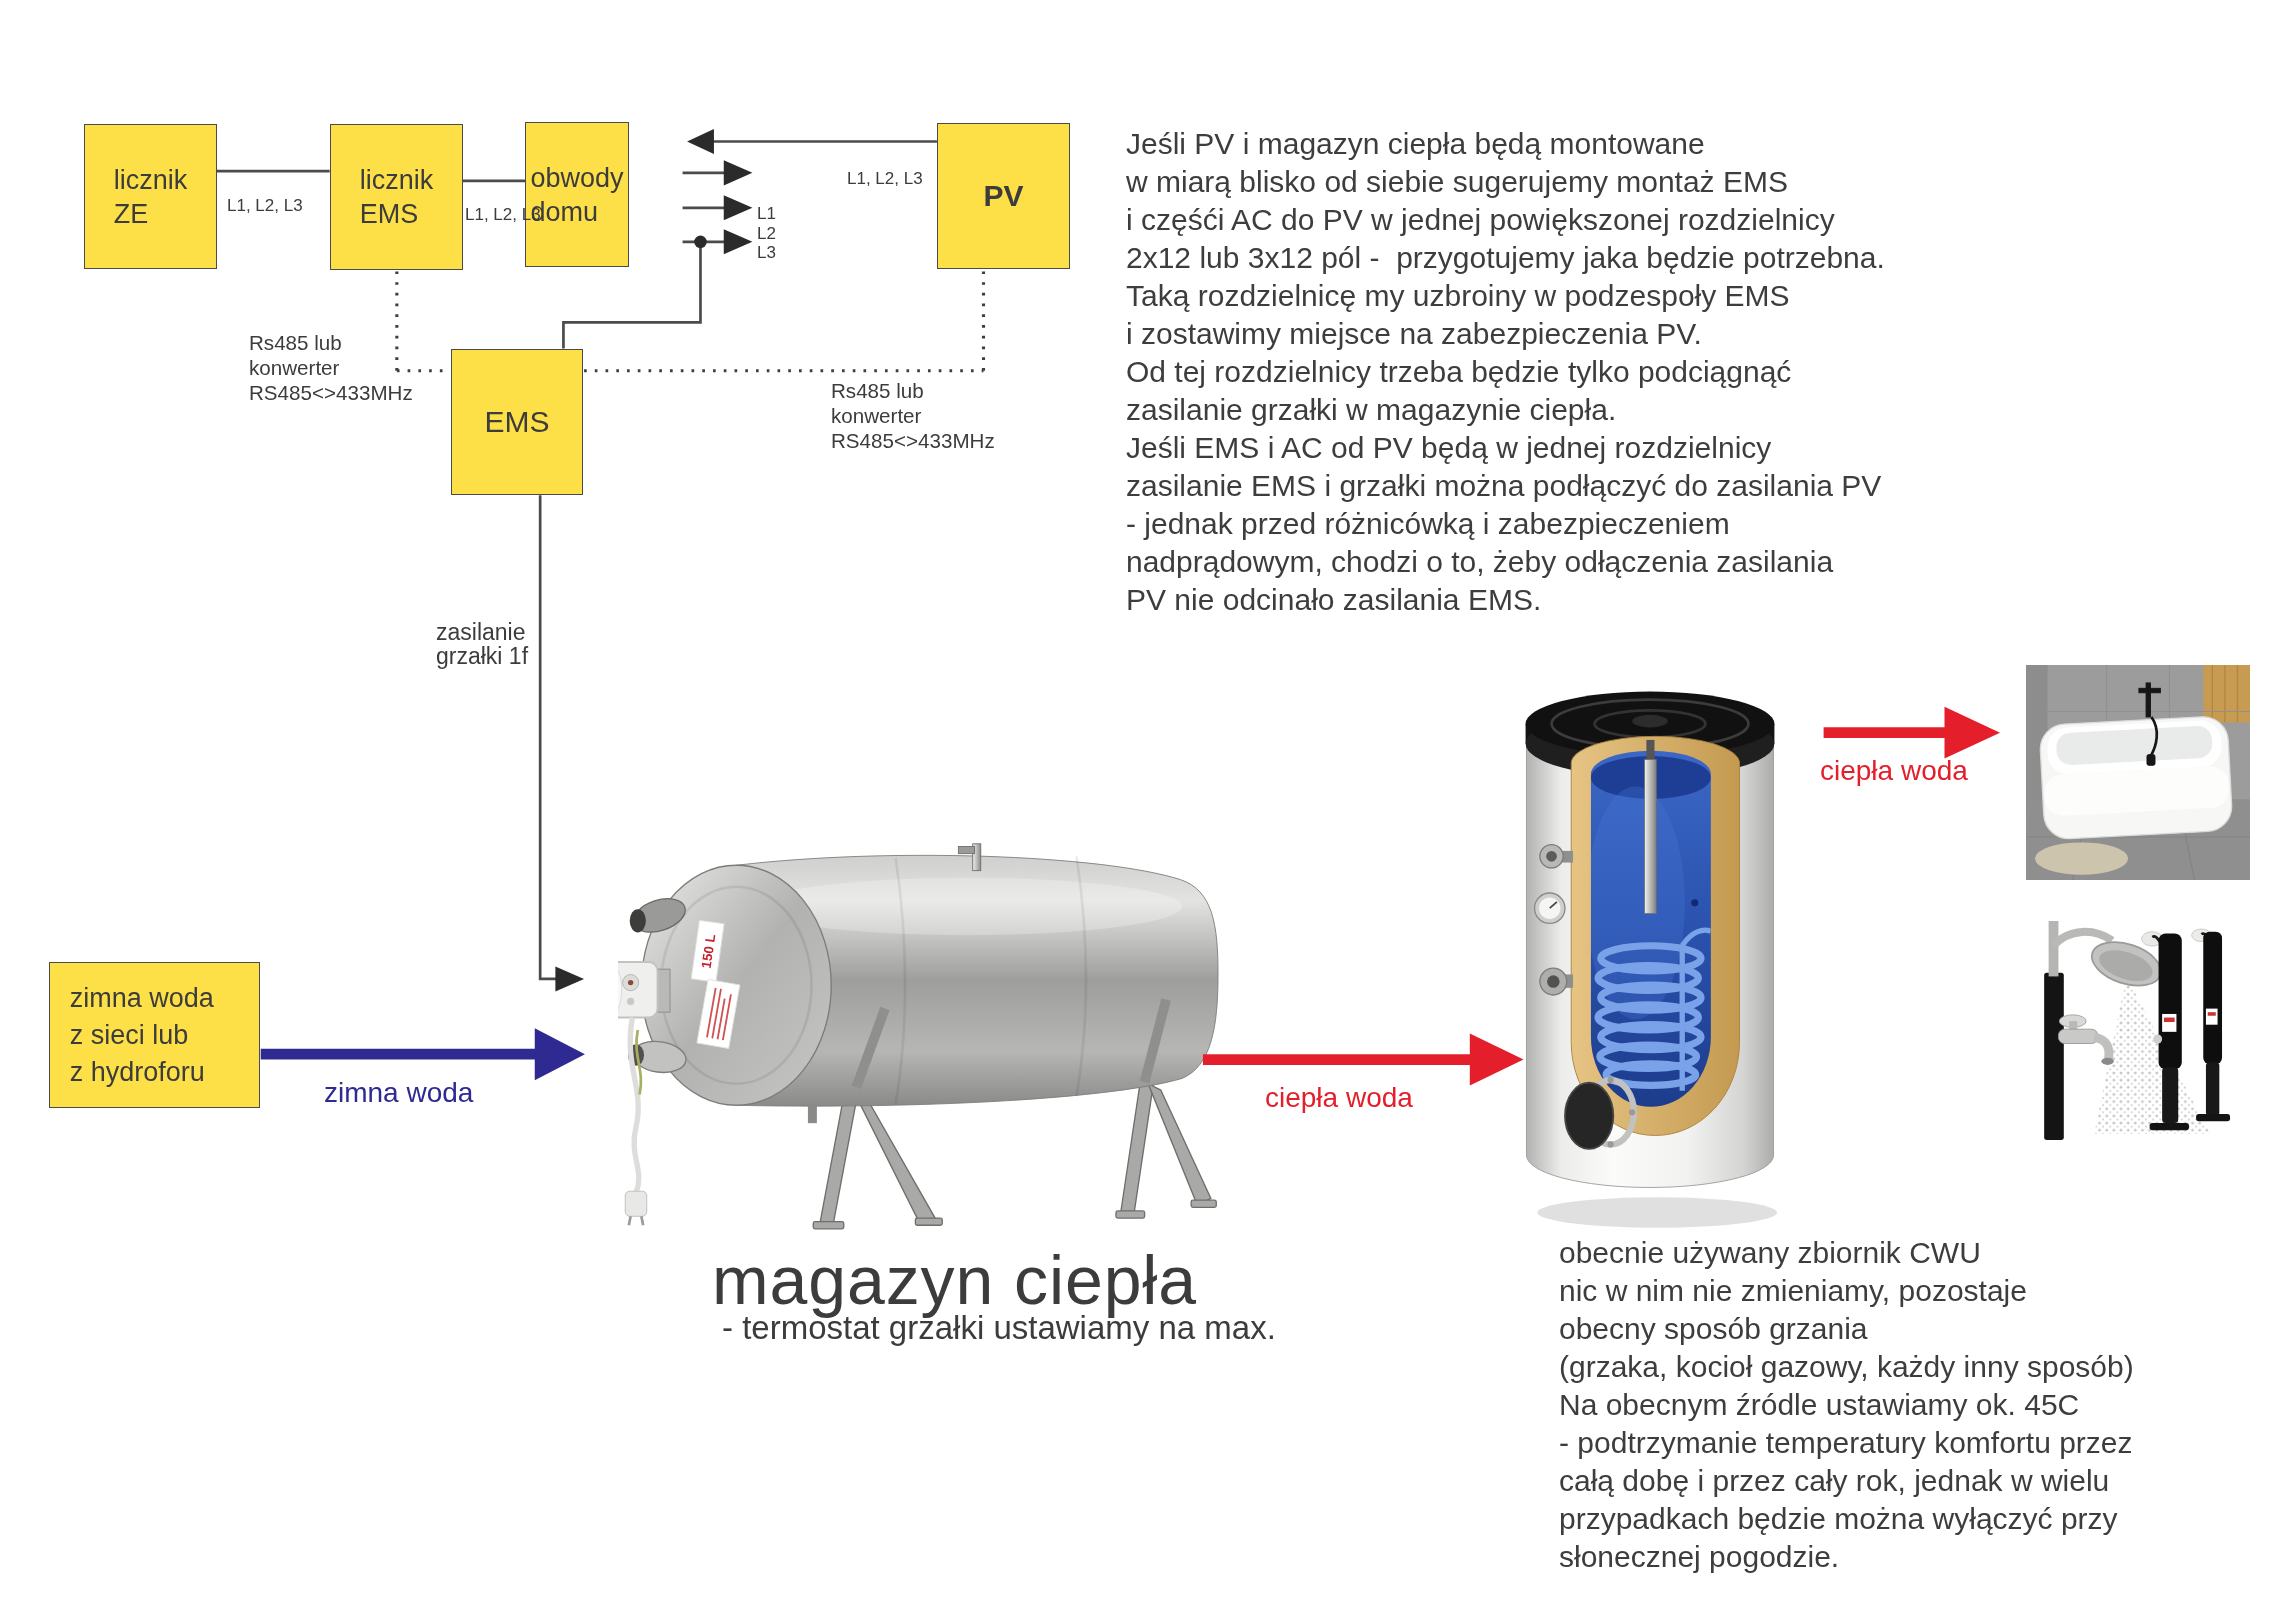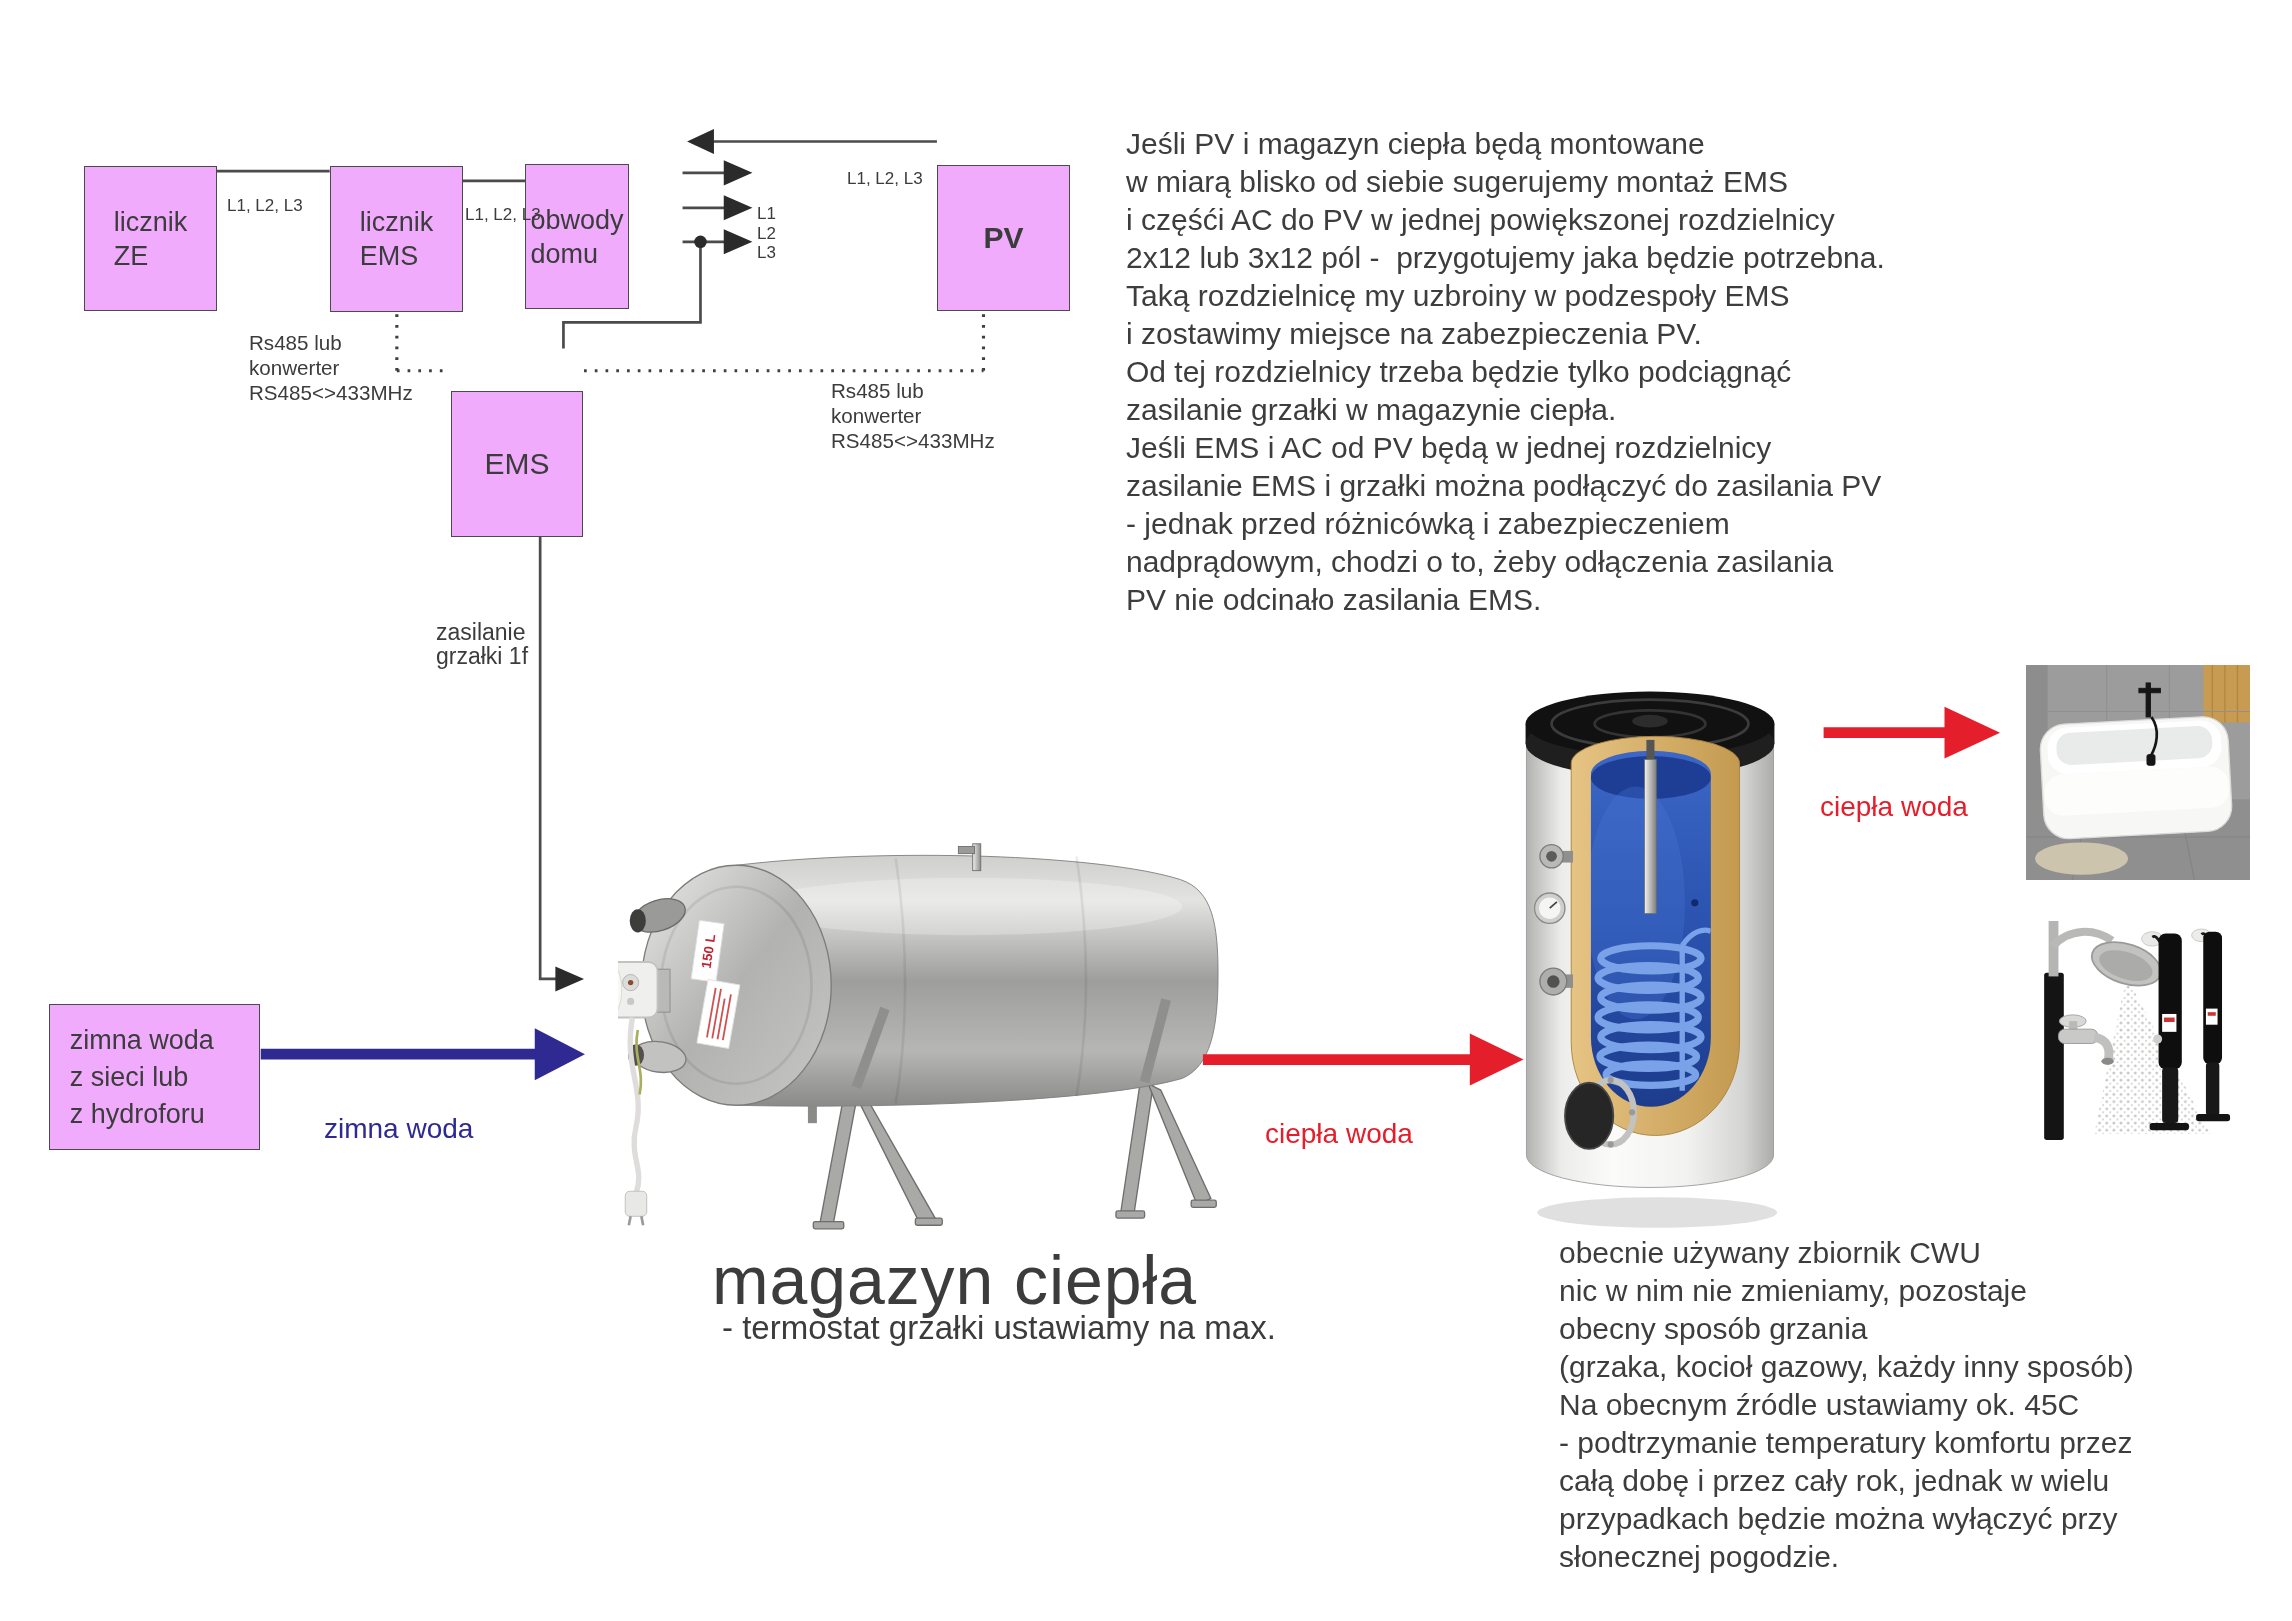--- a/index.html
+++ b/index.html
@@ -1,29 +1,29 @@
 <!DOCTYPE html>
 <html style="font-size:14.3px"><head>
 <meta charset="utf-8">
 <style>
   html,body{margin:0;padding:0;background:#ffffff;}
   .canvas{position:relative;width:2293px;height:1622px;background:#ffffff;overflow:hidden;
           font-family:"Liberation Sans", sans-serif;color:#3c3c3c;}
   svg.ph{position:absolute;}
   svg.wires{position:absolute;left:0;top:0;width:2293px;height:1622px;pointer-events:none;}
-  .box{position:absolute;border:1.8px solid #4b4b4b;background:#f0abfc;box-sizing:border-box;
+  .box{position:absolute;border:1.8px solid #4b4b4b;background:#fde047;box-sizing:border-box;
        display:flex;align-items:center;justify-content:center;font-size:27px;line-height:34px;
-       color:#3c3c3c;margin-top:42px;}
+       color:#3c3c3c;}
   .box .inner{white-space:pre-wrap;text-align:left;}
   .box.center .inner{text-align:center;}
   .lbl{position:absolute;white-space:pre-wrap;color:#3c3c3c;}
   .small{font-size:17px;line-height:19.7px;margin-top:20px;}
   .rs{font-size:20.6px;line-height:25px;text-align:left;}
   .sup{font-size:23px;line-height:24px;}
-  .flow{font-size:28px;font-weight:400;margin-top:36px;}
+  .flow{font-size:28px;font-weight:400;}
   .blue{color:#2e2a92;}
   .red{color:#e41e2b;}
   .para{font-size:30px;line-height:38px;color:#3d3d3d;}
   .title{font-size:68px;color:#3c3c3c;letter-spacing:0.9px;}
   .caption{font-size:33px;color:#3c3c3c;}
   .pvbold{font-weight:bold;}
 </style>
 </head>
 <body>
 

